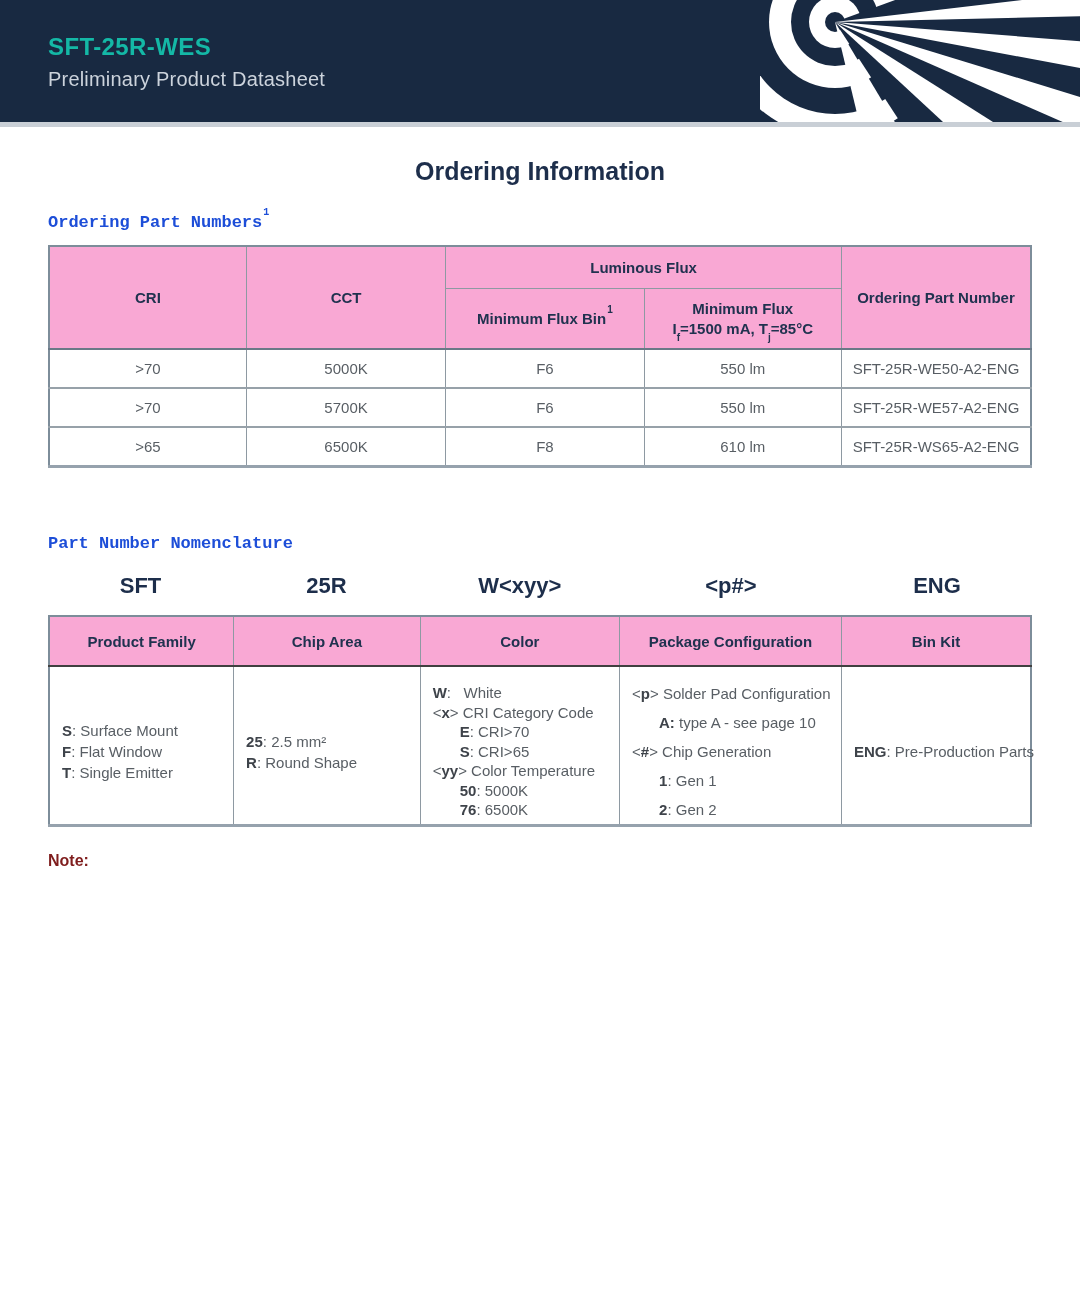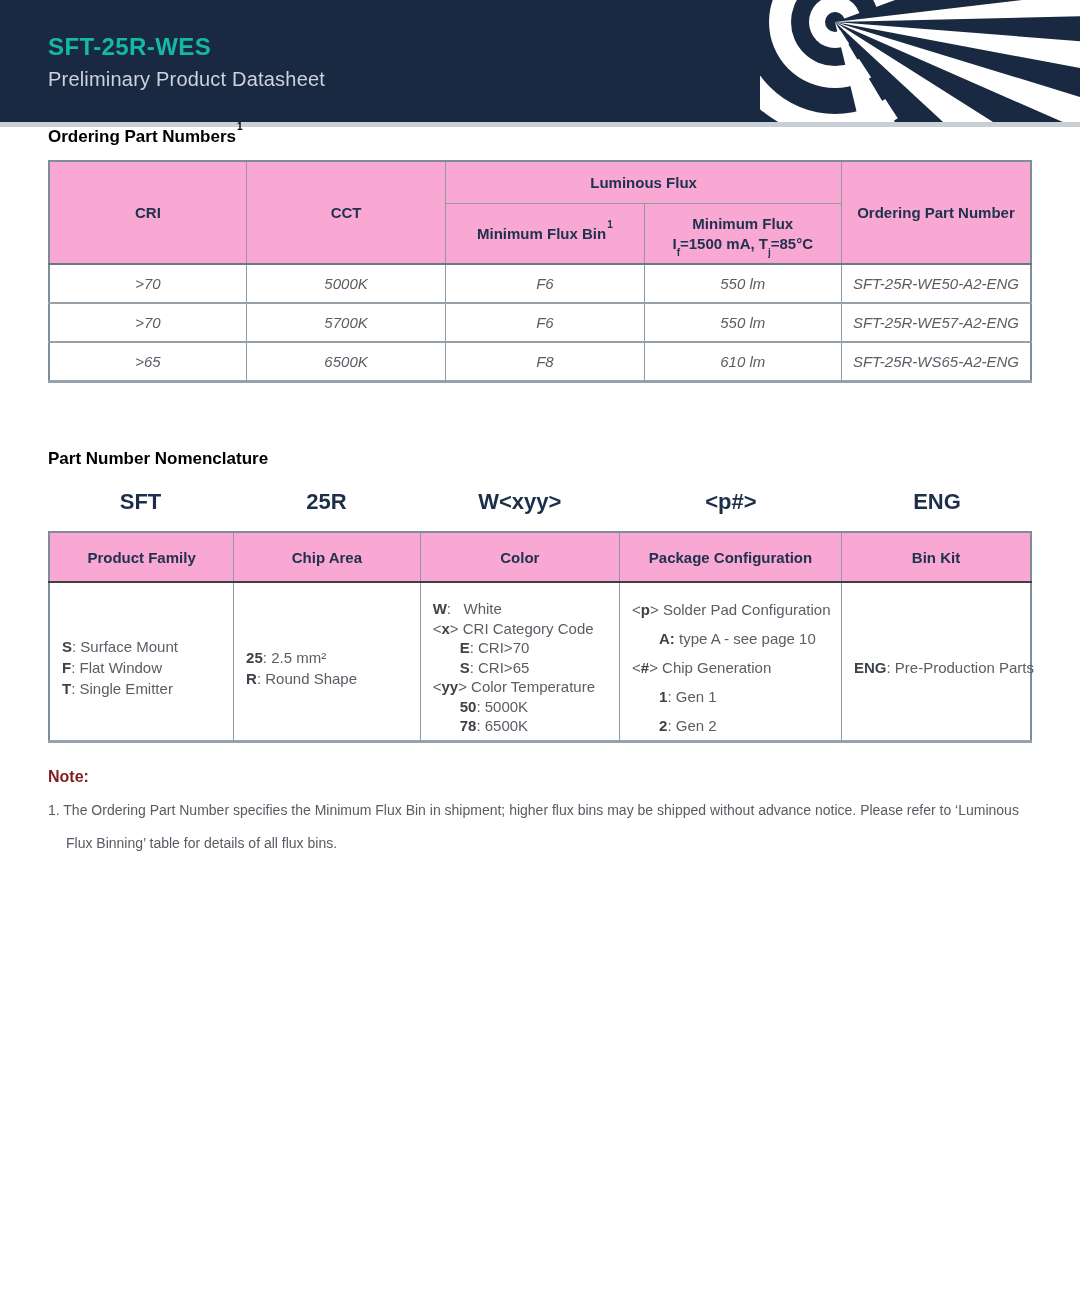--- a/index.html
+++ b/index.html
@@ -11,33 +11,33 @@
   
   .header{height:122px;background:#182941;position:relative;overflow:hidden;}
   .header-inner{padding:33px 0 0 48px;position:relative;z-index:2;}
   .h-title{color:#14b8a6;font-size:24px;font-weight:bold;letter-spacing:.4px;}
   .h-sub{color:#ccd3dc;font-size:20px;font-weight:400;margin-top:7px;letter-spacing:.2px;}
   .logo{position:absolute;top:0;right:0;width:320px;height:122px;z-index:1;}
   .header-rule{height:5px;background:#c9cfd6;}
   
   main{padding:0 48px;}
   .section-title{color:#1d2e4b;font-size:25px;font-weight:bold;text-align:center;margin:30px 0 27px 0;}
-  .sub-heading{color:#000000;font-size:17px;font-weight:bold;margin:0 0 13px 0;}
+  .sub-heading{color:#1d4ed8;font-size:17px;font-weight:bold;margin:0 0 13px 0;font-family:Liberation Mono, monospace;}
   sup{font-size:10px;line-height:0;position:relative;top:-5px;margin-left:1px;font-weight:inherit;}
   sub{font-size:10px;line-height:0;position:relative;top:3px;}
   
   table{width:100%;border-collapse:collapse;table-layout:fixed;}
   .t1,.t2{border:2px solid #7d8d9a;border-bottom:3px solid #96a2ad;}
   .t1 th,.t1 td,.t2 th,.t2 td{border:1px solid #8e99a2;font-size:15px;}
   .t1 thead th,.t2 thead th{background:#f9a8d4;color:#20324f;font-weight:bold;text-align:center;}
   .t1 tr.hr1 th{height:39px;}
   .t1 tr.hr2 th{height:57px;}
   .t1 .l2{margin-top:3px;}
   .t1 tbody td{height:35px;color:#585e64;text-align:center;}
-  .t1 tbody tr td{border-top:2px solid #97a1a9;font-style:italic;}
+  .t1 tbody tr td{border-top:2px solid #97a1a9;}
   .t1 tbody tr:first-child td{border-top:2px solid #6a7987;}
   
   .nomen-heading{margin-top:66px;}
   .code-row{display:grid;grid-template-columns:18.8% 19% 20.3% 22.6% 19.3%;margin:20px 0 16px 0;}
   .code-label{text-align:center;color:#1d2e4b;font-size:22px;font-weight:bold;}
   .t2 thead th{height:46px;border-bottom:2px solid #404040;margin-top:15px;}
   .t2 tbody td{vertical-align:middle;padding:12px 10px 0 12px;height:146px;box-sizing:border-box;}
   .nline{color:#585e64;font-size:15px;line-height:21px;white-space:nowrap;}
   .nline b{color:#3e434a;font-weight:bold;}
   .ind{padding-left:27px;}
@@ -67,20 +67,21 @@
     <path d="M75,22 L330,-8 L330,16 Z" fill="#ffffff"></path>
     <path d="M75,22 L330,42 L330,70 Z" fill="#ffffff"></path>
     <path d="M75,22 L330,100 L330,134 Z" fill="#ffffff"></path>
     <path d="M75,22 L252,134 L196,134 Z" fill="#ffffff"></path>
     <path d="M75,22 L142,134 L102,134 Z" fill="#ffffff"></path>
   </svg>
 </div>
 <div class="header-rule"></div>
 
 <main>
+  <h1 class="section-title">Ordering Information</h1>
 
   <h2 class="sub-heading"><span>Ordering Part Numbers</span><sup>1</sup></h2>
 
   <table class="t1">
     <colgroup>
       <col style="width:20.1%">
         <col style="width:20.3%">
         <col style="width:20.2%">
         <col style="width:20.1%">
         <col style="width:19.3%">
@@ -163,35 +164,32 @@
             <div class="nline"><b>25</b>: 2.5 mm²</div>
             <div class="nline"><b>R</b>: Round Shape</div>
           </td>
           <td class="ncol2">
             <div class="nline"><b>W</b>:&nbsp;&nbsp; White</div>
             <div class="nline">&lt;<b>x</b>&gt; CRI Category Code</div>
             <div class="nline ind"><b>E</b>: CRI&gt;70</div>
             <div class="nline ind"><b>S</b>: CRI&gt;65</div>
             <div class="nline">&lt;<b>yy</b>&gt; Color Temperature</div>
             <div class="nline ind"><b>50</b>: 5000K</div>
-            <div class="nline ind"><b>78</b>: 6500K</div>
+            <div class="nline ind"><b>76</b>: 6500K</div>
           </td>
           <td class="ncol3">
             <div class="nline">&lt;<b>p</b>&gt; Solder Pad Configuration</div>
             <div class="nline ind"><b>A:</b> type A - see page 10</div>
             <div class="nline">&lt;<b>#</b>&gt; Chip Generation</div>
             <div class="nline ind"><b>1</b>: Gen 1</div>
             <div class="nline ind"><b>2</b>: Gen 2</div>
           </td>
           <td class="ncol4">
             <div class="nline"><b>ENG</b>: Pre-Production Parts</div>
           </td>
         </tr>
     </tbody>
   </table>
 
   <div class="note">
     <div class="note-label">Note:</div>
-    <div id="note-items">
-        <div class="note-item">1. The Ordering Part Number specifies the Minimum Flux Bin in shipment; higher flux bins may be shipped without advance notice. Please refer to ‘Luminous Flux Binning’ table for details of all flux bins.</div>
-      </div>
   </div>
 </main>
 
 </body></html>

